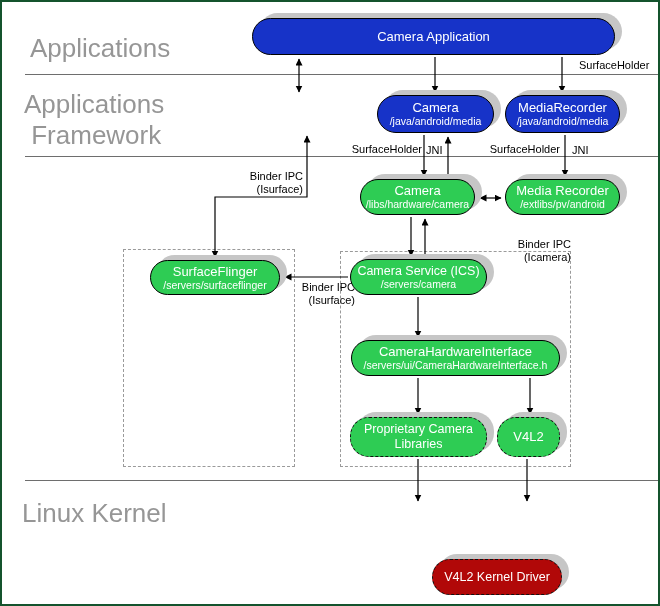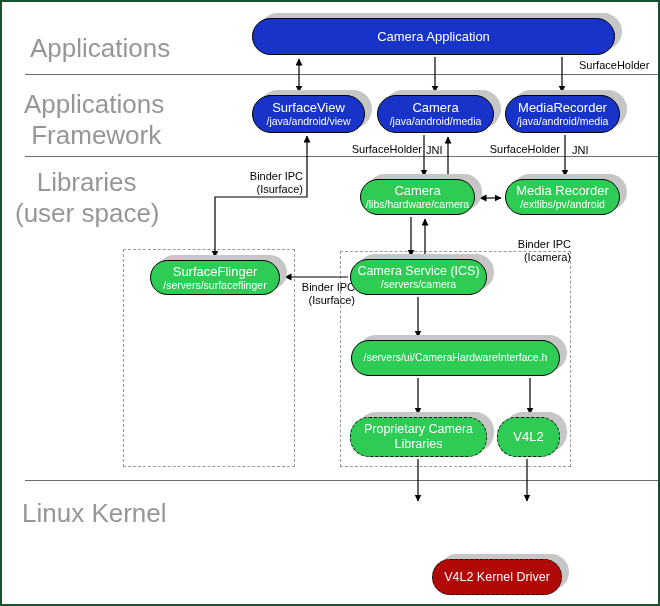--- a/index.html
+++ b/index.html
@@ -34,22 +34,20 @@
 
 <div id="canvas">
 
   <div class="divider" style="top:72px"></div>
   <div class="divider" style="top:154px"></div>
   <div class="divider" style="top:478px"></div>
 
   <div class="layer-label" style="left:28px;top:31px">Applications</div>
   <div class="layer-label" style="left:22px;top:87px">Applications
  Framework</div>
-  <div class="layer-label" style="left:13px;top:165px">   Libraries
-(user space)</div>
   <div class="layer-label" style="left:20px;top:496px">Linux Kernel</div>
 
   <div class="dashed-group" style="left:121px;top:247px;width:172px;height:218px"></div>
   <div class="dashed-group" style="left:338px;top:249px;width:231px;height:216px"></div>
 
   <svg class="arrows" width="660" height="606" viewBox="0 0 660 606">
     <defs>
       <marker id="ah" orient="auto-start-reverse" markerWidth="9" markerHeight="8" refX="6.5" refY="3.5" markerUnits="userSpaceOnUse">
         <path d="M0,0 L7,3.5 L0,7 z" fill="#000"></path>
       </marker>
@@ -83,24 +81,20 @@
 (Isurface)</div>
   <div class="small-label ipc" style="left:489px;top:236px;white-space:pre">Binder IPC
 (Icamera)</div>
   <div class="small-label ipc" style="left:273px;top:279px;white-space:pre">Binder IPC
 (Isurface)</div>
 
   <div class="box blue" style="left:250px;top:16px;width:363px;height:37px">
     <div class="title">Camera Application</div>
   </div>
 
-  <div class="box blue" style="left:250px;top:93px;width:113px;height:38px">
-    <div class="title">SurfaceView</div>
-    <div class="path">/java/android/view</div>
-  </div>
 
   <div class="box blue" style="left:375px;top:93px;width:117px;height:38px">
     <div class="title">Camera</div>
     <div class="path">/java/android/media</div>
   </div>
 
   <div class="box blue" style="left:503px;top:93px;width:115px;height:38px">
     <div class="title">MediaRecorder</div>
     <div class="path">/java/android/media</div>
   </div>
@@ -119,20 +113,21 @@
     <div class="title">SurfaceFlinger</div>
     <div class="path">/servers/surfaceflinger</div>
   </div>
 
   <div class="box green" style="left:348px;top:257px;width:137px;height:36px">
     <div class="title-sm">Camera Service (ICS)</div>
     <div class="path">/servers/camera</div>
   </div>
 
   <div class="box green" style="left:349px;top:338px;width:209px;height:36px">
+    <div class="title">CameraHardwareInterface</div>
     <div class="path">/servers/ui/CameraHardwareInterface.h</div>
   </div>
 
   <div class="box green dashed" style="left:348px;top:415px;width:137px;height:40px;padding:0 10px">
     <div class="title-sm">Proprietary Camera Libraries</div>
   </div>
 
   <div class="box green dashed" style="left:495px;top:415px;width:63px;height:40px">
     <div class="title">V4L2</div>
   </div>

